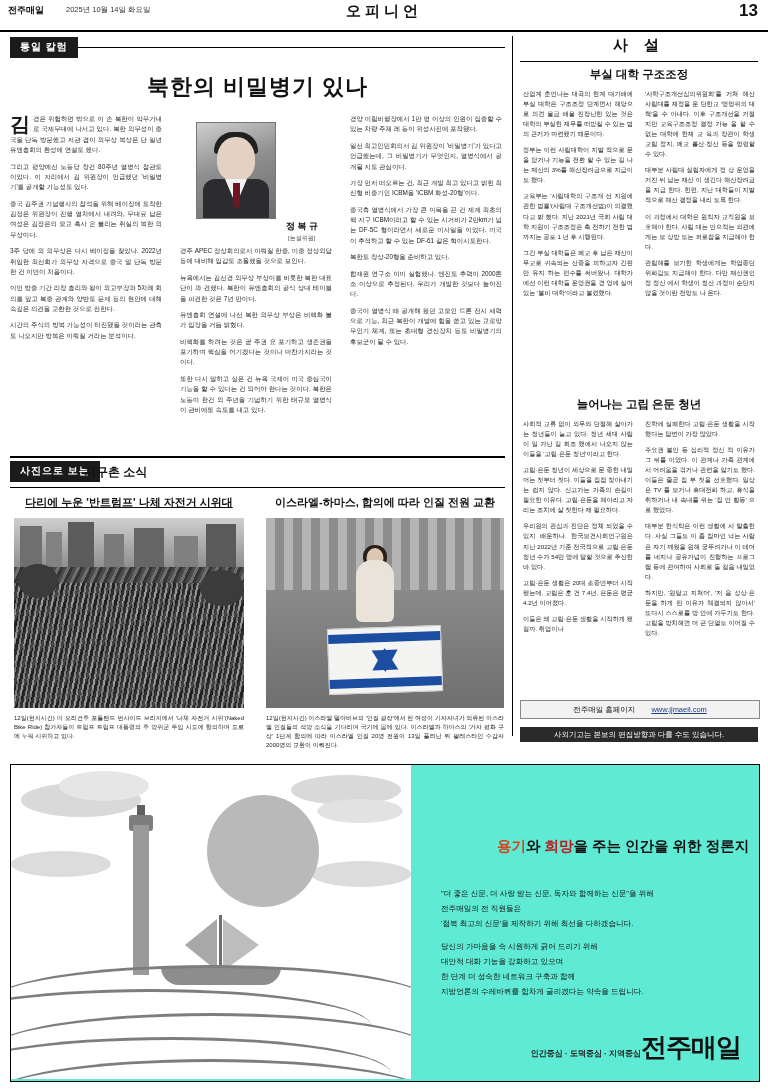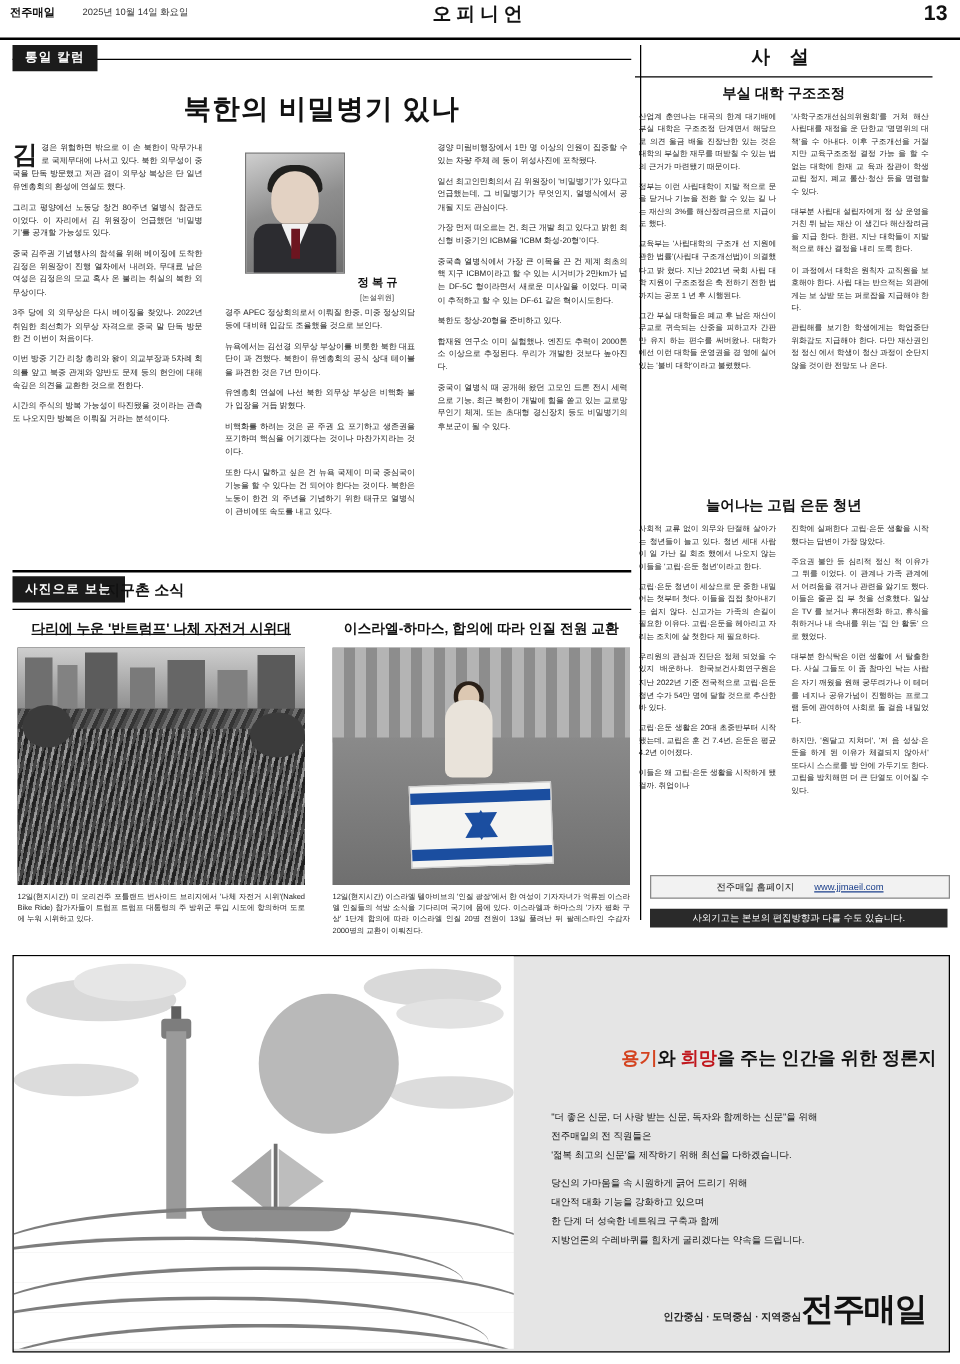--- a/index.html
+++ b/index.html
@@ -112,21 +112,21 @@
     background:repeating-linear-gradient(90deg,#b4b4b4 0 9px,#8d8d8d 9px 18px);}
   .ph2 .person{position:absolute;left:46%;top:22%;width:38px;height:62px;background:#e9e3da;border-radius:16px 16px 6px 6px;transform:translateX(-50%);}
   .ph2 .head{position:absolute;left:46%;top:16%;width:17px;height:20px;background:#dcc8b2;border-radius:50%;transform:translateX(-50%);}
   .ph2 .hair2{position:absolute;left:46%;top:14%;width:24px;height:22px;background:#2a2018;border-radius:50% 50% 40% 40%;transform:translateX(-50%);}
   .ph2 .flag{position:absolute;left:50%;bottom:8%;width:112px;height:64px;background:#f4f4f2;border:1px solid #ccc;transform:translateX(-50%) rotate(-2deg);}
   .ph2 .flag .stripe{position:absolute;left:0;width:100%;height:9px;background:#1b4ea0;}
   .ph2 .star{position:absolute;left:50%;top:50%;width:26px;height:26px;transform:translate(-50%,-50%);}
   .ph2 .tri{position:absolute;left:0;top:0;width:0;height:0;border-left:13px solid transparent;border-right:13px solid transparent;}
 
   
-  .right-zone{position:absolute;left:508px;top:36px;width:238px;}
+  .right-zone{position:absolute;left:520px;top:36px;width:238px;}
   .edit-title{
     text-align:center;font-size:15px;font-weight:bold;letter-spacing:6px;
     padding-bottom:4px;
   }
   .edit-head{
     text-align:center;font-size:11.5px;font-weight:bold;margin:8px 0 7px 0;
   }
   .ed-cols{position:relative;}
   .ed-col{
     position:absolute;top:0;width:110px;
@@ -139,21 +139,21 @@
   }
   .homepage-bar .u{text-decoration:underline;color:#1b3f8b;margin-left:14px;}
   .notice-bar{
     position:absolute;left:520px;width:238px;height:15px;
     background:#2a2a2a;color:#fff;font-size:7.5px;text-align:center;line-height:15px;
   }
 
   
   .ad{
     position:absolute;left:10px;top:764px;width:748px;height:316px;
-    border:1px solid #000;background:#e5e5e5;overflow:hidden;
+    border:1px solid #000;background:#5eead4;overflow:hidden;
   }
   .ad-art{position:absolute;left:0;top:0;width:400px;height:314px;overflow:hidden;background:#fff;}
   .ad-sun{position:absolute;left:196px;top:30px;width:112px;height:112px;border-radius:50%;
     background:#b9b9b9;}
   .cloud{position:absolute;border-radius:50%;background:#d9d9d9;}
   .ad-waves{position:absolute;left:0;bottom:0;width:400px;height:120px;}
   .wave{position:absolute;left:-20px;width:440px;height:34px;border-radius:50%/100% 100% 0 0;
     border-top:3px solid #7d7d7d;}
   .tower{position:absolute;left:122px;top:60px;width:16px;height:150px;background:#9a9a9a;}
   .tower-top{position:absolute;left:118px;top:50px;width:24px;height:16px;background:#7d7d7d;border-radius:3px;}

